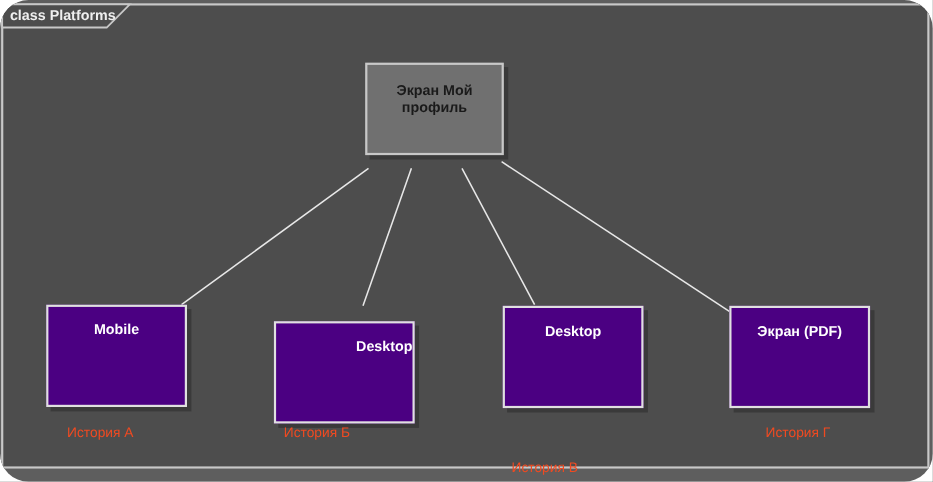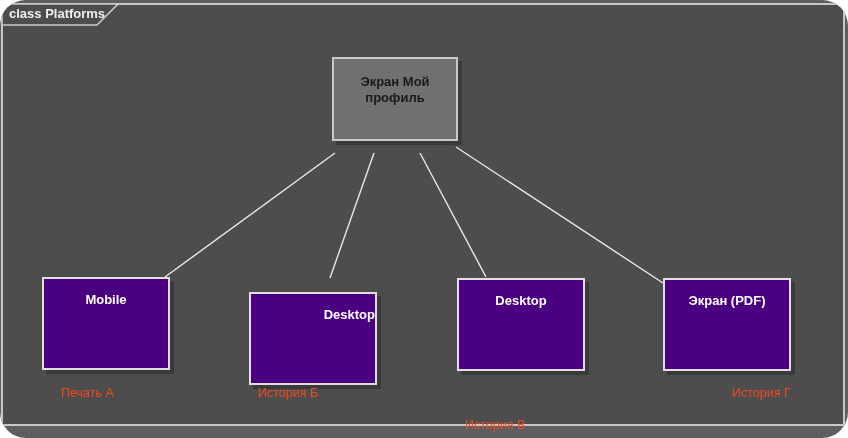--- a/index.html
+++ b/index.html
@@ -45,21 +45,21 @@
   #node-desktop { left:249px; top:292px;text-align:right; }
   #node-tablet  { left:457px; top:278px; }
   #node-print   { left:663px; top:278px; }
   .story-label {
     position:absolute; top:386px;
     font-size:12.5px; color:var(--story-text, #f04a21); white-space:nowrap;
   }
   #story-a { left:61px;  }
   #story-b { left:258px; }
   #story-v { left:465px;margin-top:32px; }
-  #story-g { left:696px;margin-left:36px; }
+  #story-g { left:696px; }
 </style>
 </head>
 <body>
 
 <div class="canvas">
 
   <div class="frame"></div>
 
   <svg class="overlay" width="848" height="438" viewBox="0 0 848 438">
     <polygon class="frame-tab" points="2,4 118,4 97,25 2,25"></polygon>
@@ -81,18 +81,18 @@
   <div class="node platform-node" id="node-desktop">
     <span>Desktop</span>
   </div>
   <div class="node platform-node" id="node-tablet">
     <span>Desktop</span>
   </div>
   <div class="node platform-node" id="node-print">
     <span>Экран (PDF)</span>
   </div>
 
-  <div class="story-label" id="story-a">Печать А</div>
+  <div class="story-label" id="story-a">История А</div>
   <div class="story-label" id="story-b">История Б</div>
   <div class="story-label" id="story-v">История В</div>
   <div class="story-label" id="story-g">История Г</div>
 
 </div>
 
 </body></html>

